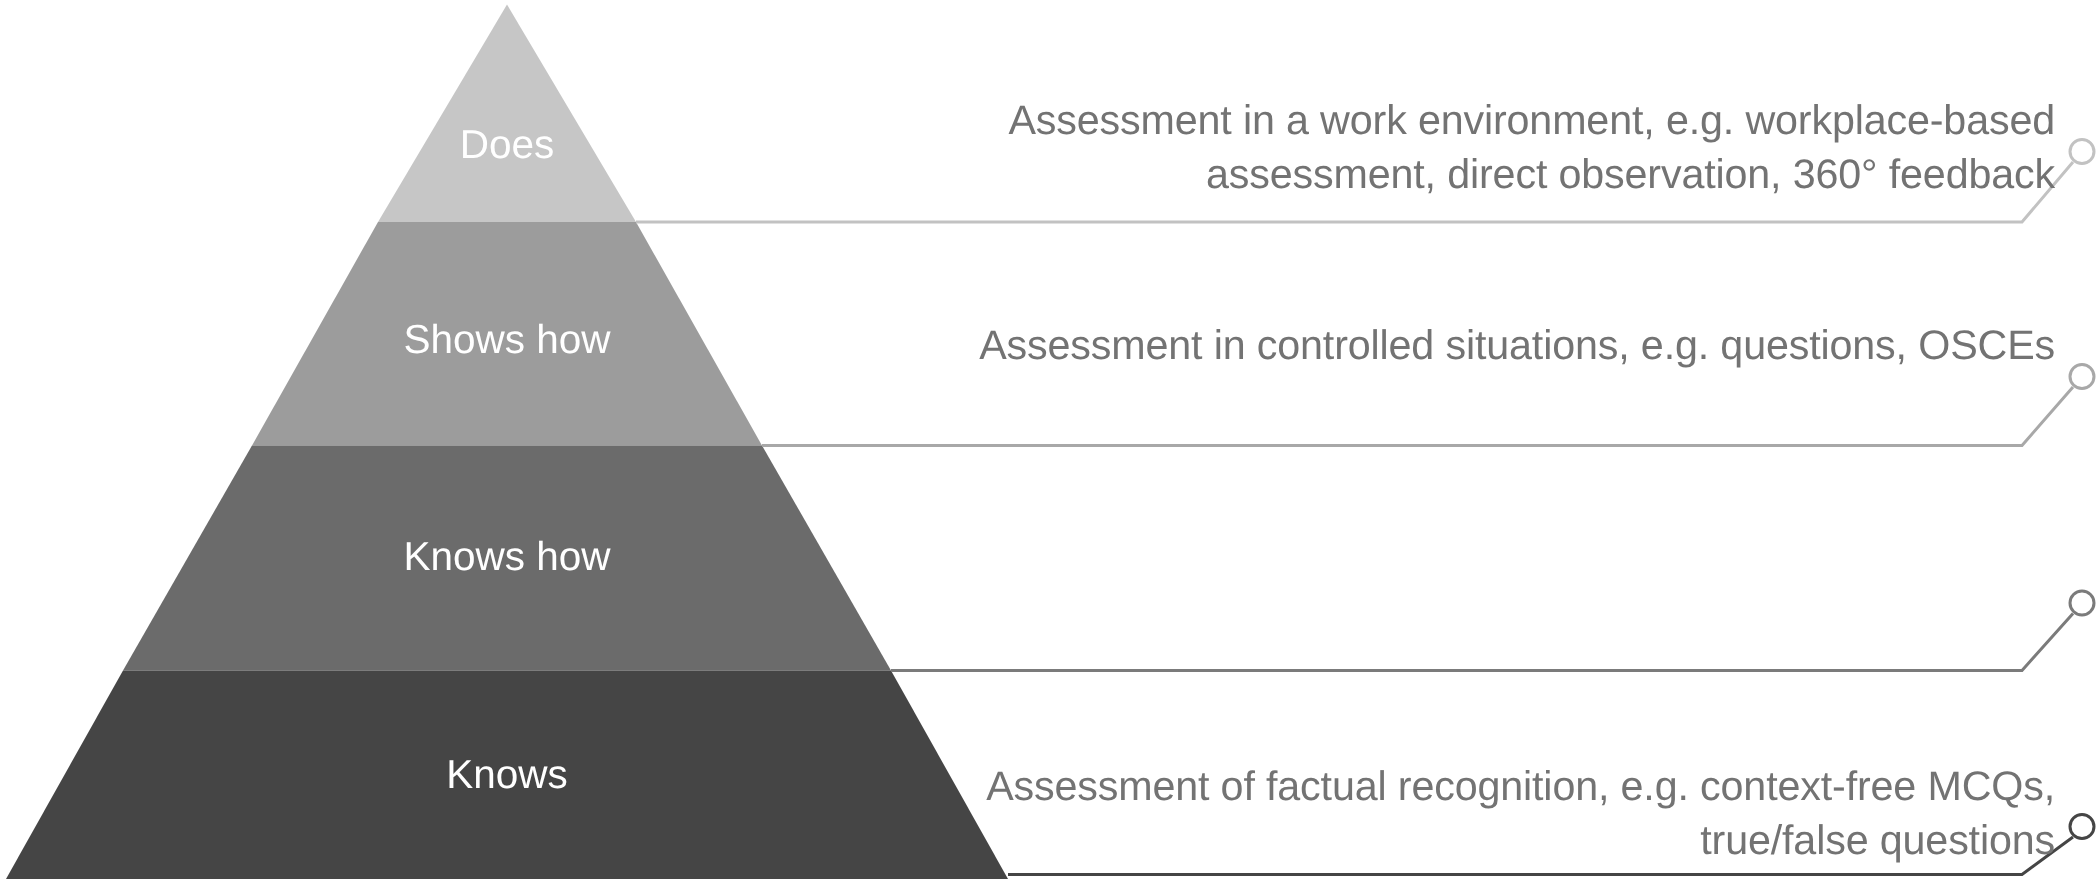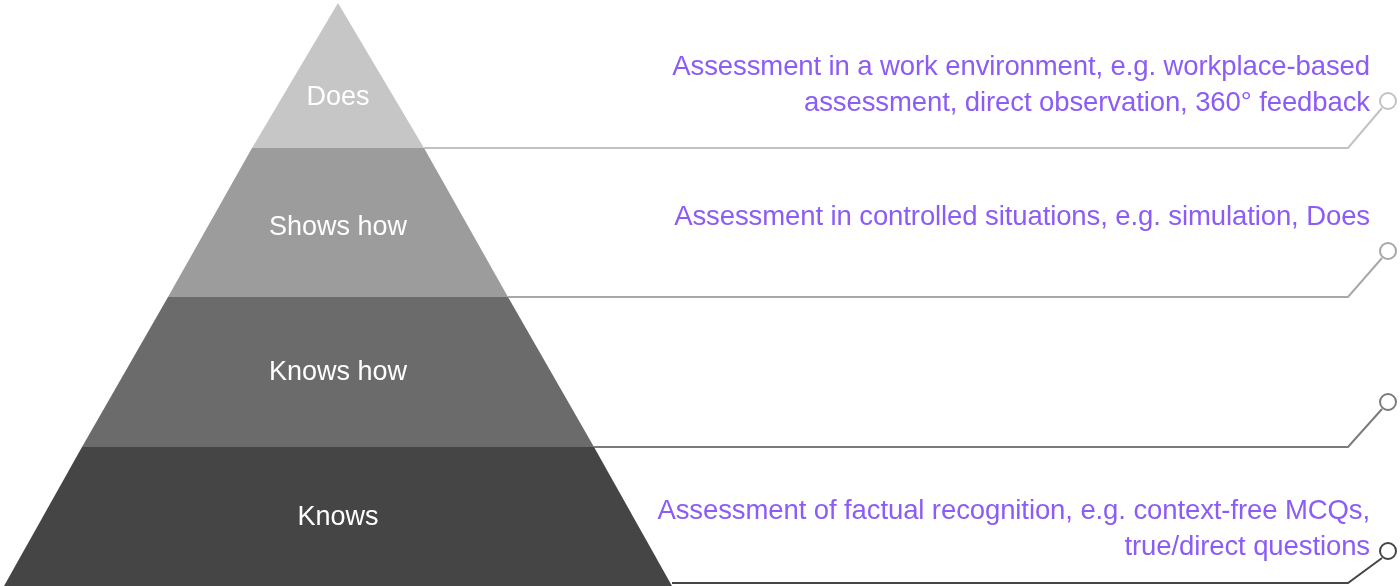--- a/index.html
+++ b/index.html
@@ -29,22 +29,23 @@
     font-size: 27px;
     text-anchor: middle;
     dominant-baseline: middle;
   }
   .callout-text {
     position: absolute;
     text-align: right;
     font-family: "Liberation Sans", sans-serif;
     font-size: 27.5px;
     line-height: 1.30;
-    color: #8b5cf6;
+    color: #737373;
     letter-spacing: -0.1px;
+    margin-top: 14px;
   }
   #callout-0 { left: 560px; top: 48px;  width: 810px; }
   #callout-1 { left: 560px; top: 198px; width: 810px; }
   #callout-2 { left: 560px; top: 348px; width: 810px; }
   #callout-3 { left: 560px; top: 492px; width: 810px; }
 </style>
 </head>
 <body>
 
 <div id="stage">
@@ -72,18 +73,18 @@
 
     <path d="M 594,447 L 1348,447 L 1382,409" fill="none" stroke="#7b7b7b" stroke-width="2"></path>
     <circle cx="1388" cy="402" r="8" fill="none" stroke="#7b7b7b" stroke-width="2"></circle>
 
     <path d="M 672,583 L 1348,583 L 1382,558" fill="none" stroke="#454545" stroke-width="2"></path>
     <circle cx="1388" cy="551" r="8" fill="none" stroke="#454545" stroke-width="2"></circle>
   </svg>
 
   <div class="callout-text" id="callout-0">Assessment in a work environment, e.g. workplace-based assessment, direct observation, 360° feedback</div>
 
-  <div class="callout-text" id="callout-1">Assessment in controlled situations, e.g. simulation, Does</div>
+  <div class="callout-text" id="callout-1">Assessment in controlled situations, e.g. questions, OSCEs</div>
 
 
-  <div class="callout-text" id="callout-3">Assessment of factual recognition, e.g. context-free MCQs, true/direct questions</div>
+  <div class="callout-text" id="callout-3">Assessment of factual recognition, e.g. context-free MCQs, true/false questions</div>
 
 </div>
 
 </body></html>

